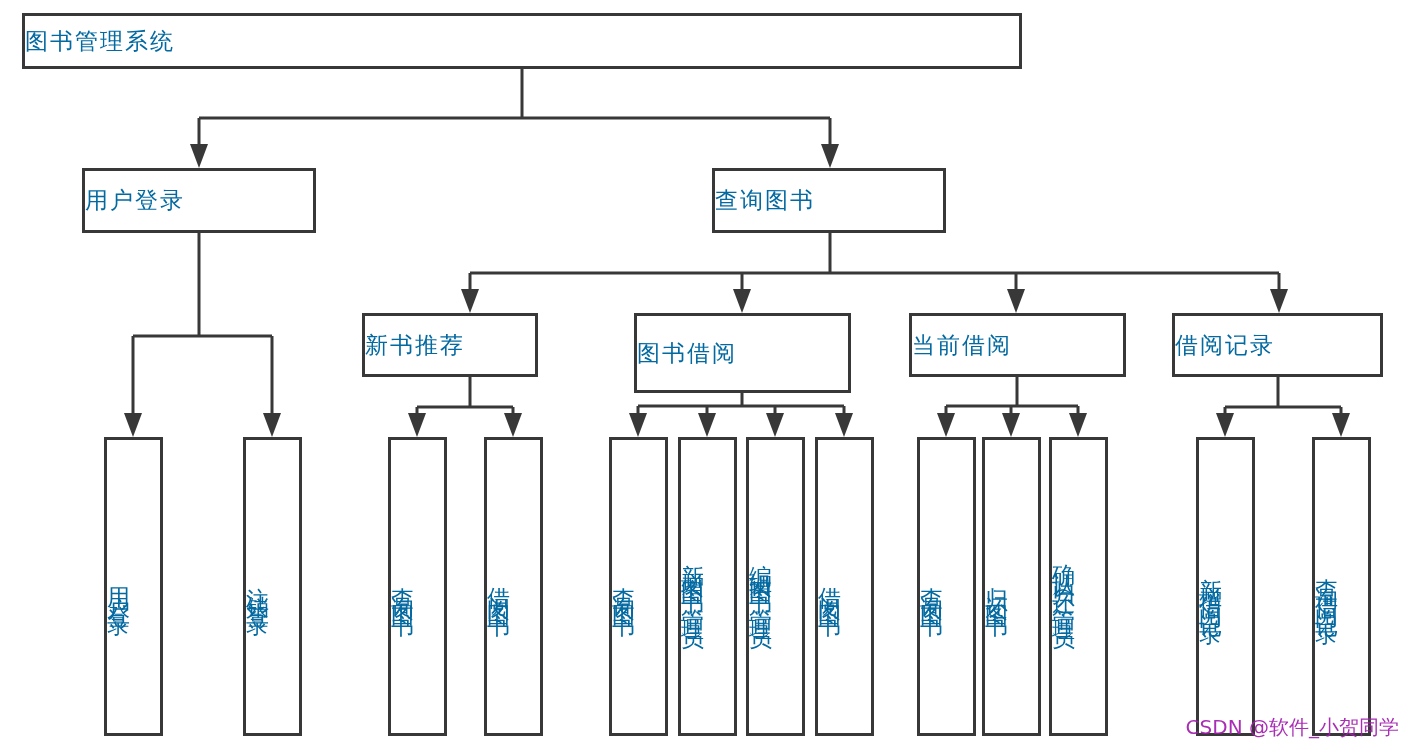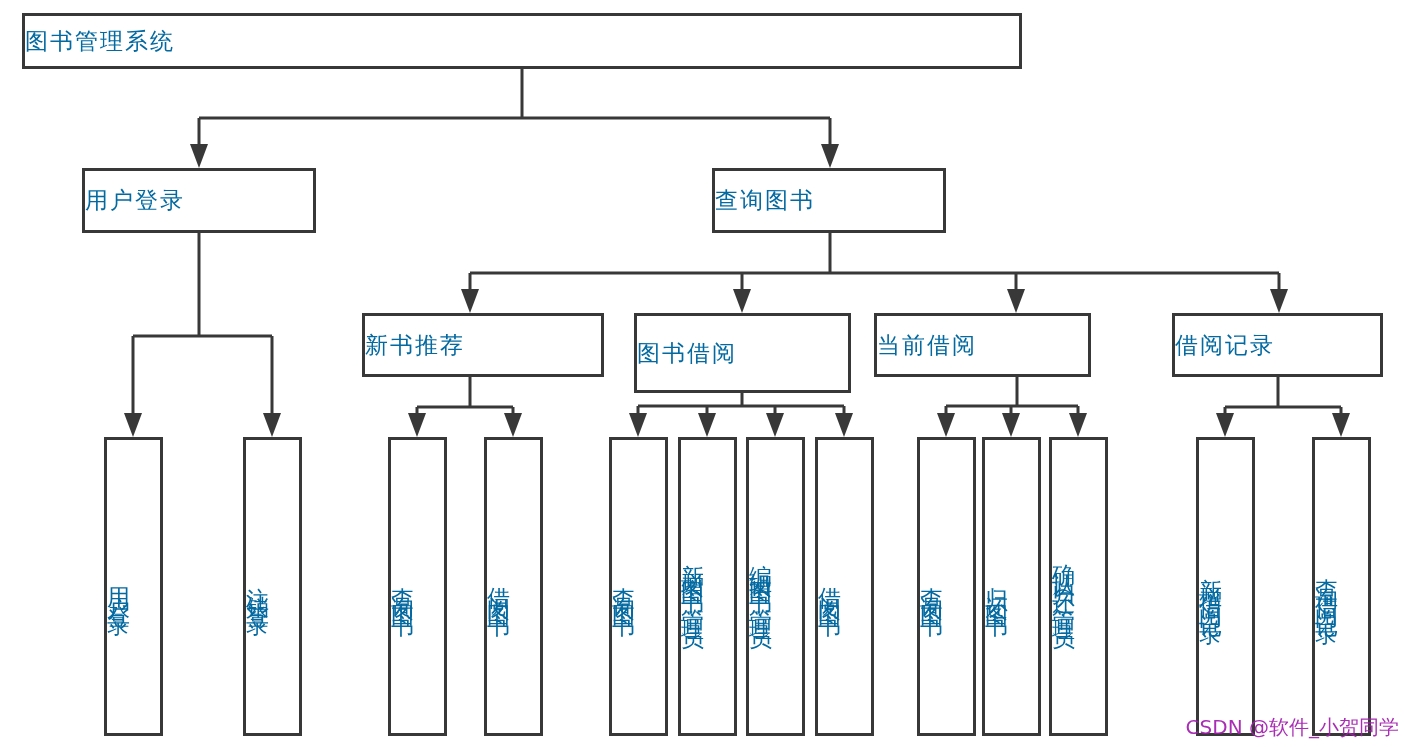--- a/index.html
+++ b/index.html
@@ -107,27 +107,27 @@
     <span class="hlabel">图书管理系统</span>
   </div>
 
   <div class="box" style="left:82px; top:168px; width:234px; height:65px;">
     <span class="hlabel">用户登录</span>
   </div>
   <div class="box" style="left:712px; top:168px; width:234px; height:65px;">
     <span class="hlabel">查询图书</span>
   </div>
 
-  <div class="box" style="left:362px; top:313px; width:242px; height:64px;">
+  <div class="box" style="left:362px; top:313px; width:176px; height:64px;">
     <span class="hlabel">新书推荐</span>
   </div>
   <div class="box" style="left:634px; top:313px; width:217px; height:80px;">
     <span class="hlabel">图书借阅</span>
   </div>
-  <div class="box" style="left:874px; top:313px; width:217px; height:64px;">
+  <div class="box" style="left:909px; top:313px; width:217px; height:64px;">
     <span class="hlabel">当前借阅</span>
   </div>
   <div class="box" style="left:1172px; top:313px; width:211px; height:64px;">
     <span class="hlabel">借阅记录</span>
   </div>
 
   <div class="box leaf" style="left:104px; top:437px; width:59px; height:299px;">
     <span class="vlabel">用户登录</span>
   </div>
   <div class="box leaf" style="left:243px; top:437px; width:59px; height:299px;">

